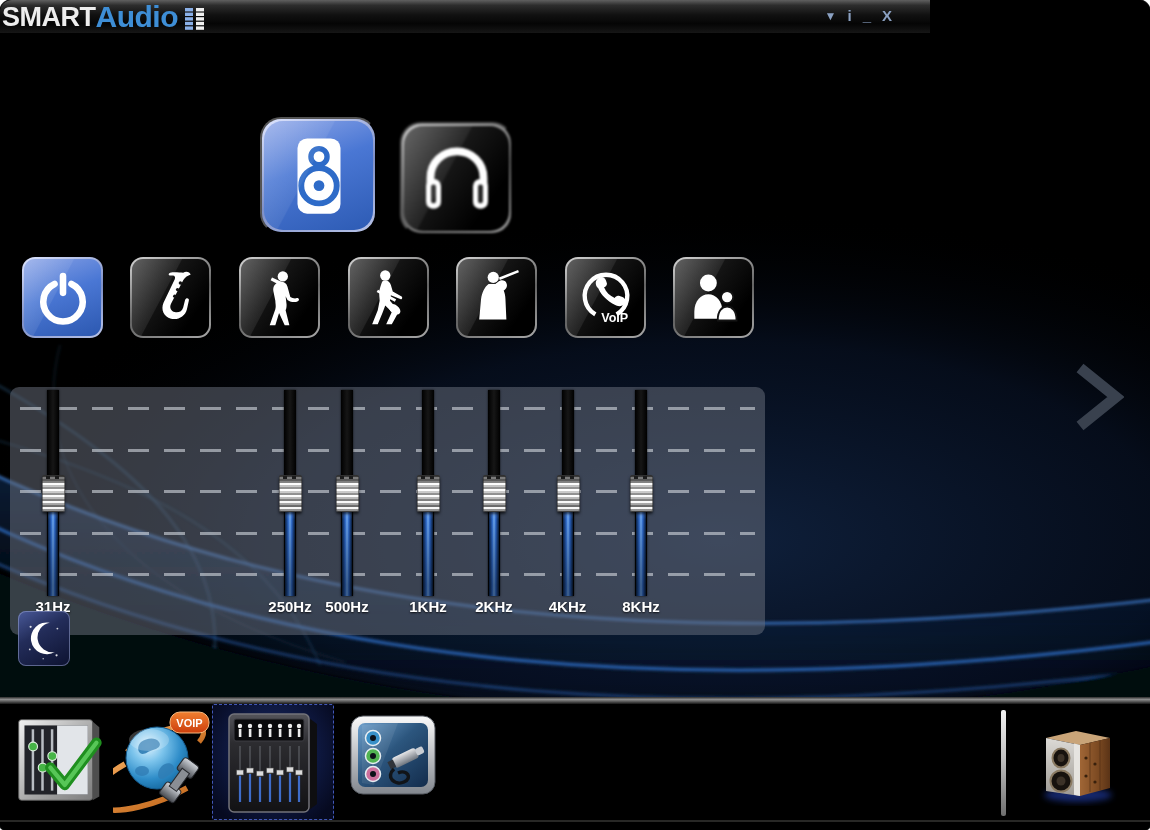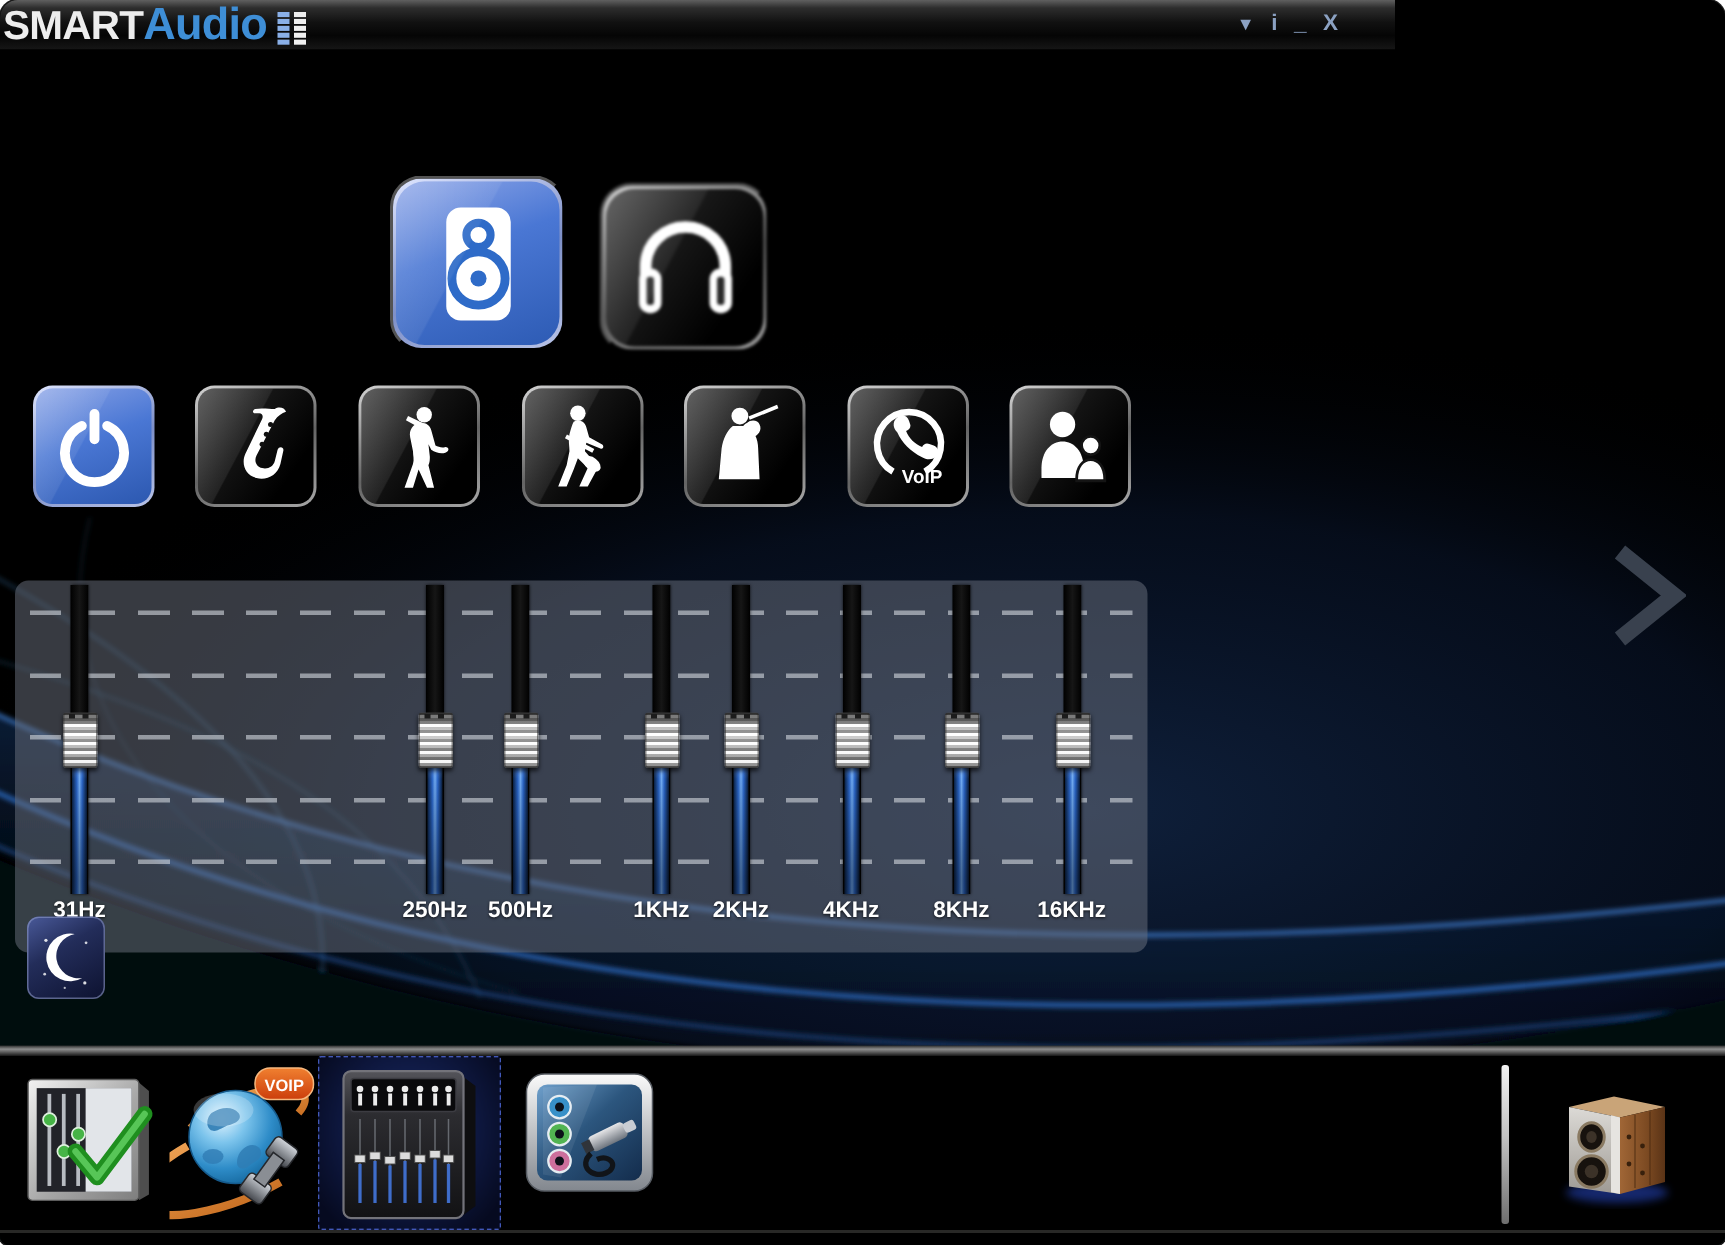--- a/index.html
+++ b/index.html
@@ -267,21 +267,21 @@
       <div class="track-blue" style="top: 120px; height: 89px;"></div>
       <div class="handle" style="top: 88px;"></div>
       <div class="band-label">250Hz</div>
     </div>
       <div class="band" style="left: 300px;">
       <div class="track-black"></div>
       <div class="track-blue" style="top: 120px; height: 89px;"></div>
       <div class="handle" style="top: 88px;"></div>
       <div class="band-label">500Hz</div>
     </div>
-      <div class="band" style="left: 394px;">
+      <div class="band" style="left: 381px;">
       <div class="track-black"></div>
       <div class="track-blue" style="top: 120px; height: 89px;"></div>
       <div class="handle" style="top: 88px;"></div>
       <div class="band-label">1KHz</div>
     </div>
       <div class="band" style="left: 447px;">
       <div class="track-black"></div>
       <div class="track-blue" style="top: 120px; height: 89px;"></div>
       <div class="handle" style="top: 88px;"></div>
       <div class="band-label">2KHz</div>
@@ -290,26 +290,20 @@
       <div class="track-black"></div>
       <div class="track-blue" style="top: 120px; height: 89px;"></div>
       <div class="handle" style="top: 88px;"></div>
       <div class="band-label">4KHz</div>
     </div>
       <div class="band" style="left: 594px;">
       <div class="track-black"></div>
       <div class="track-blue" style="top: 120px; height: 89px;"></div>
       <div class="handle" style="top: 88px;"></div>
       <div class="band-label">8KHz</div>
-    </div>
-      <div class="band" style="left: 667.5px;">
-      <div class="track-black"></div>
-      <div class="track-blue" style="top: 120px; height: 89px;"></div>
-      <div class="handle" style="top: 88px;"></div>
-      <div class="band-label">16KHz</div>
     </div>
     </div>
 
   <button id="moon-btn">
     <svg width="44" height="46" viewBox="0 0 52 55">
       <path d="M33 8 A 19 19 0 1 0 39 43 A 16 16 0 1 1 33 8 Z" fill="#fff"></path>
       <circle cx="10" cy="13" r="1.3" fill="#fff" opacity="0.85"></circle>
       <circle cx="42" cy="15" r="1.1" fill="#fff" opacity="0.8"></circle>
       <circle cx="9" cy="40" r="1.1" fill="#fff" opacity="0.8"></circle>
       <circle cx="41" cy="47" r="1.3" fill="#fff" opacity="0.85"></circle>

